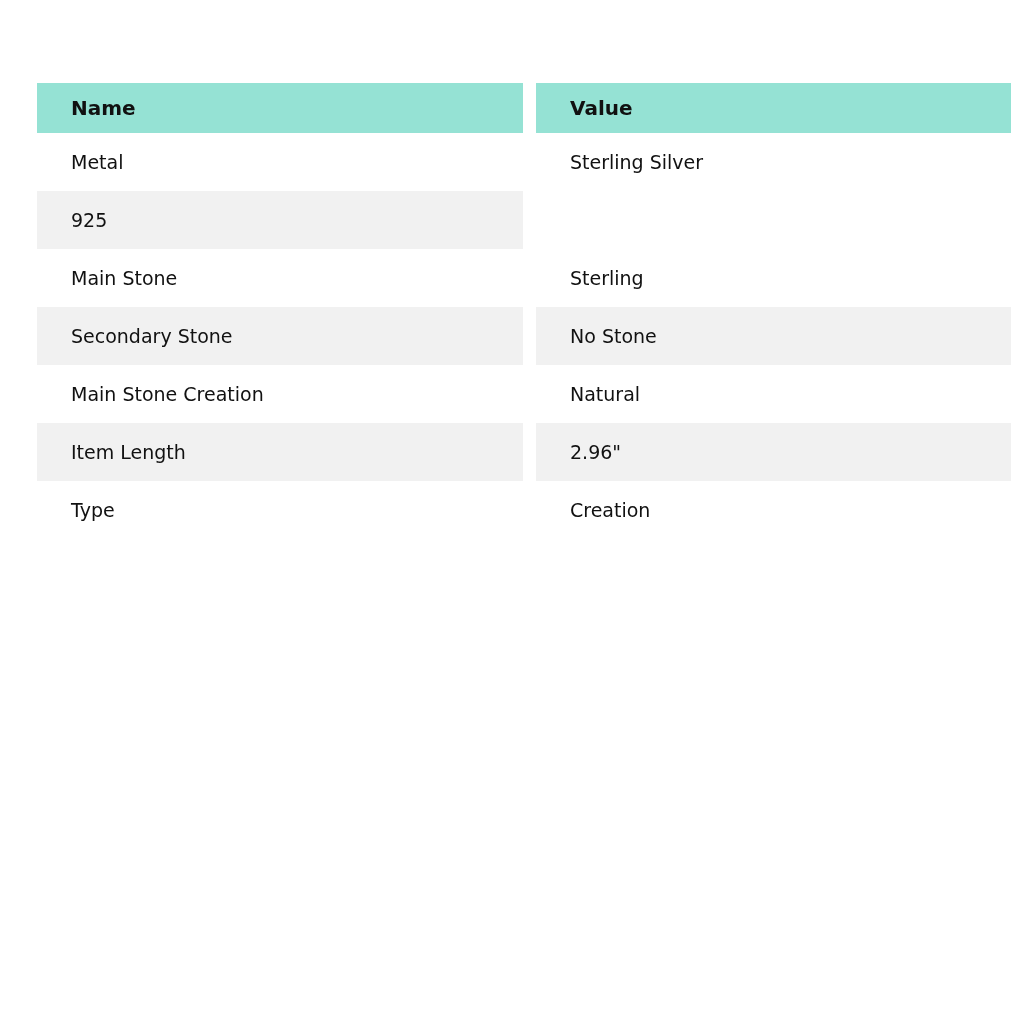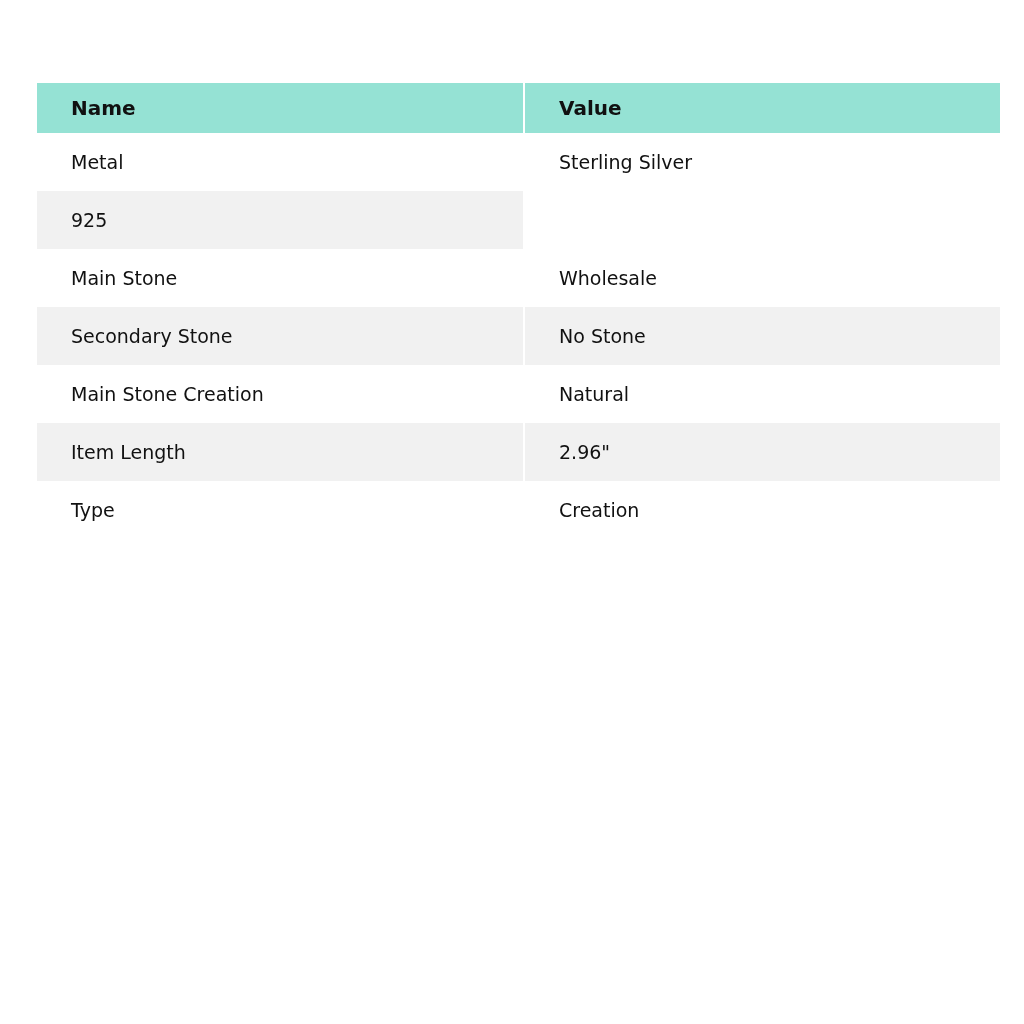--- a/index.html
+++ b/index.html
@@ -19,21 +19,21 @@
     position: absolute;
     left: 37px;
     top: 83px;
     width: 964px;
     display: flex;
     flex-direction: column;
   }
   .t-row {
     display: grid;
     grid-template-columns: 486px 475px;
-    column-gap: 2px;
+    column-gap: 13px;
     background: #ffffff; 
   }
   .t-row.header .cell {
     height: 50px;
     background: #95e2d4;
     font-weight: 700;
     font-size: 20px;
     color: #111111;
   }
   .t-row.body .cell {
@@ -69,21 +69,21 @@
       <div class="cell">Metal</div>
       <div class="cell">Sterling Silver</div>
     </div>
 
     <div class="t-row body even">
       <div class="cell">925</div>
     </div>
 
     <div class="t-row body odd">
       <div class="cell">Main Stone</div>
-      <div class="cell">Wholesale</div>
+      <div class="cell">Sterling</div>
     </div>
 
     <div class="t-row body even">
       <div class="cell">Secondary Stone</div>
       <div class="cell">No Stone</div>
     </div>
 
     <div class="t-row body odd">
       <div class="cell">Main Stone Creation</div>
       <div class="cell">Natural</div>

